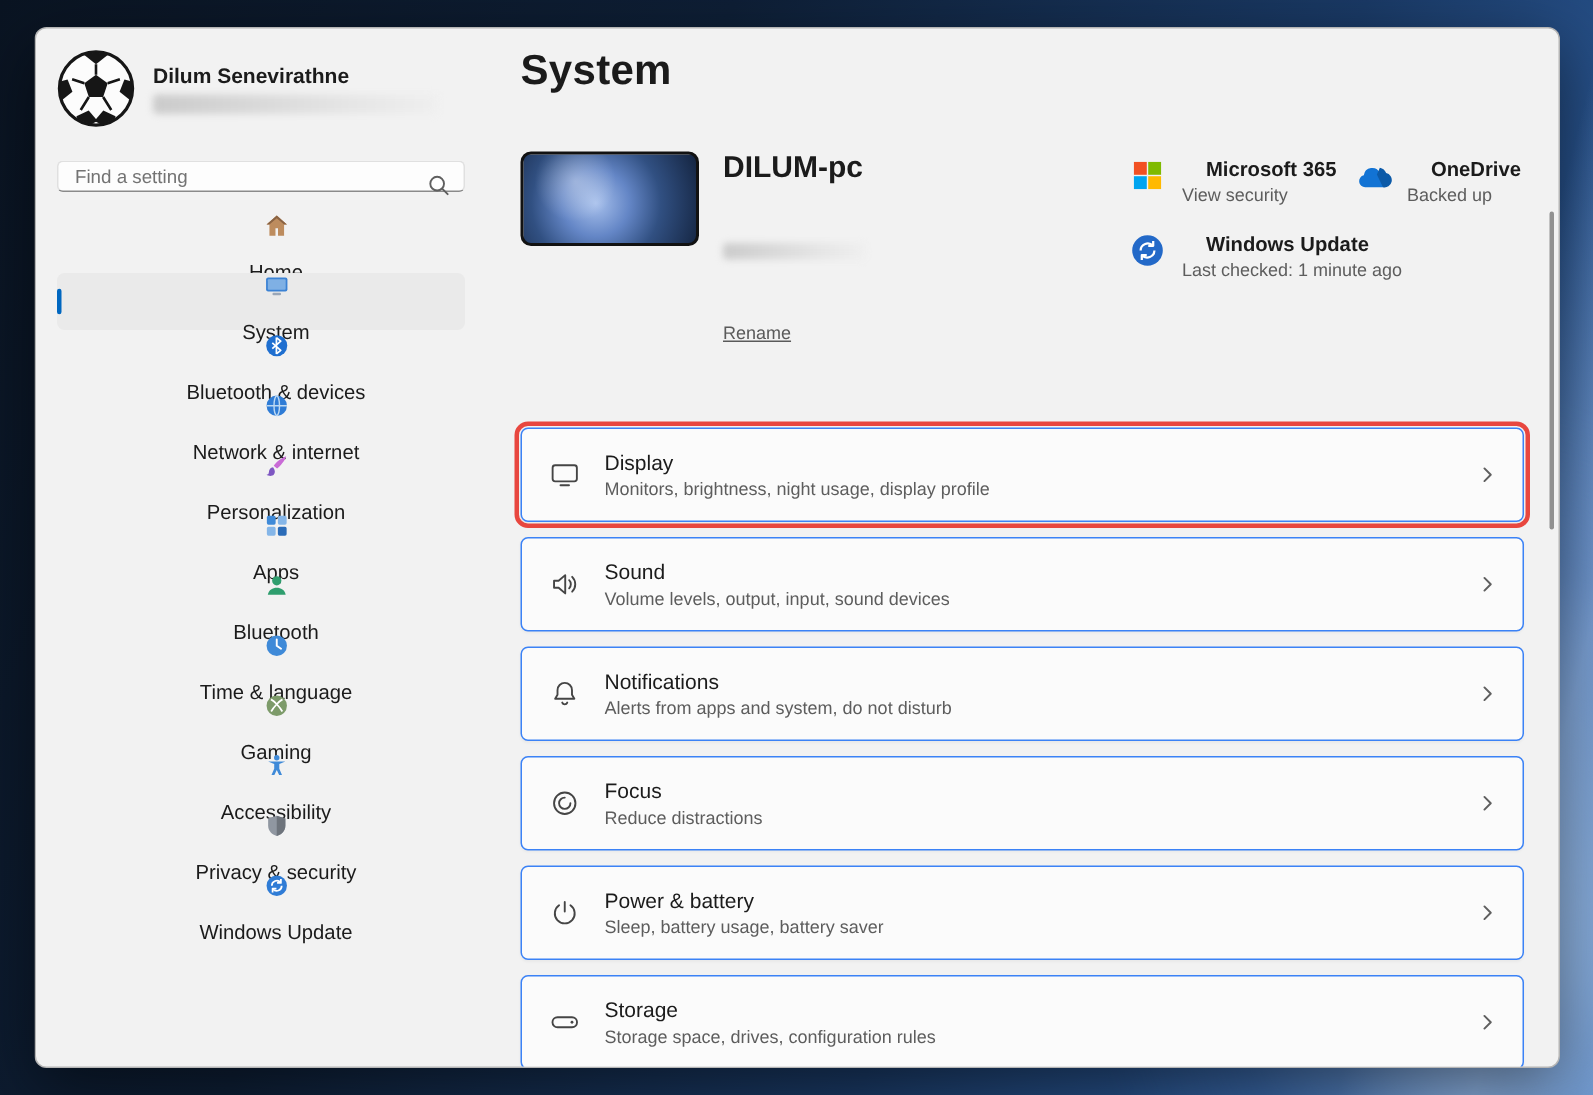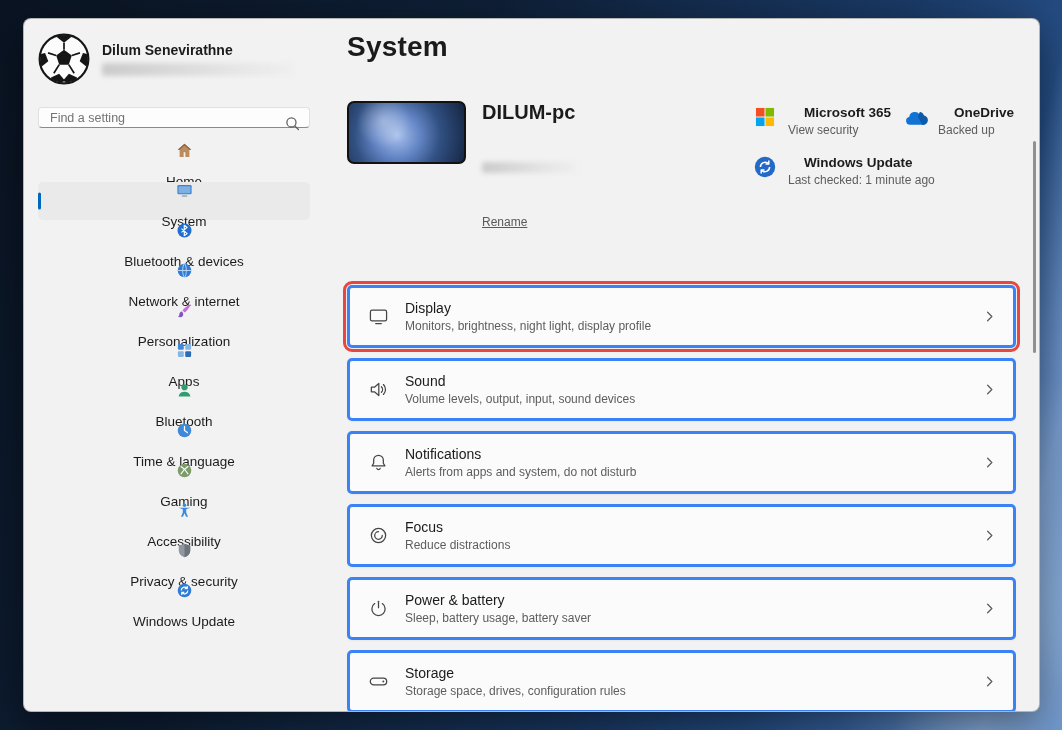--- a/index.html
+++ b/index.html
@@ -78,21 +78,21 @@
     grid-template-columns:150px auto; gap:18px 0; padding-top:4px; }
   .status-item { display:flex; align-items:flex-start; gap:10px; cursor:pointer; }
   .status-item:nth-child(3) { grid-column:1 / -1; }
   .status-icon { width:26px; height:24px; display:flex; align-items:center; justify-content:center; flex:0 0 26px; }
   .status-text { display:flex; flex-direction:column; gap:3px; }
   .status-title { font-size:13.5px; font-weight:700; color:#1b1b1b; white-space:nowrap;padding-left:16px; }
   .status-sub { font-size:12px; color:#5d5d5d; white-space:nowrap; }
 
   .cards { margin-top:56px; display:flex; flex-direction:column; gap:10px; }
   .card { display:flex; align-items:center; height:63px; background:#fbfbfb;
-    border:3px solid #3b82f6; border-radius:5px; padding:0 16px 0 18px; gap:16px;
+    border:1px solid #3b82f6; border-radius:5px; padding:0 16px 0 18px; gap:16px;
     box-shadow:0 1px 2px rgba(0,0,0,0.04); cursor:pointer; }
   .card.highlighted { outline:3px solid #e8473f; outline-offset:1px; }
   .card-icon { width:21px; height:21px; flex:0 0 21px; }
   .card-icon svg { width:21px; height:21px; display:block; }
   .card-text { display:flex; flex-direction:column; gap:3px; min-width:0; }
   .card-title { font-size:14px; color:#1b1b1b; }
   .card-sub { font-size:12px; color:#5d5d5d; white-space:nowrap; overflow:hidden; text-overflow:ellipsis; }
   .chevron { margin-left:auto; width:15px; height:15px; flex:0 0 15px; }
   .chevron svg { width:15px; height:15px; display:block; }
 
@@ -334,21 +334,21 @@
         <section class="cards">
   <div class="card highlighted">
     <span class="card-icon">
                 <svg viewBox="0 0 20 20" fill="none" stroke="#454545" stroke-width="1.2" stroke-linecap="round">
                   <rect x="2.3" y="4" width="15.4" height="10.2" rx="1.6"></rect>
                   <path d="M7.3 16.7h5.4"></path>
                 </svg>
               </span>
     <div class="card-text">
       <span class="card-title">Display</span>
-      <span class="card-sub">Monitors, brightness, night light, display profile</span>
+      <span class="card-sub">Monitors, brightness, night usage, display profile</span>
     </div>
     <span class="chevron">
                 <svg viewBox="0 0 16 16" fill="none" stroke="#5f5f5f" stroke-width="1.4" stroke-linecap="round" stroke-linejoin="round">
                   <path d="M6 3.5 10.5 8 6 12.5"></path>
                 </svg>
               </span>
   </div>
 
   <div class="card">
     <span class="card-icon">

